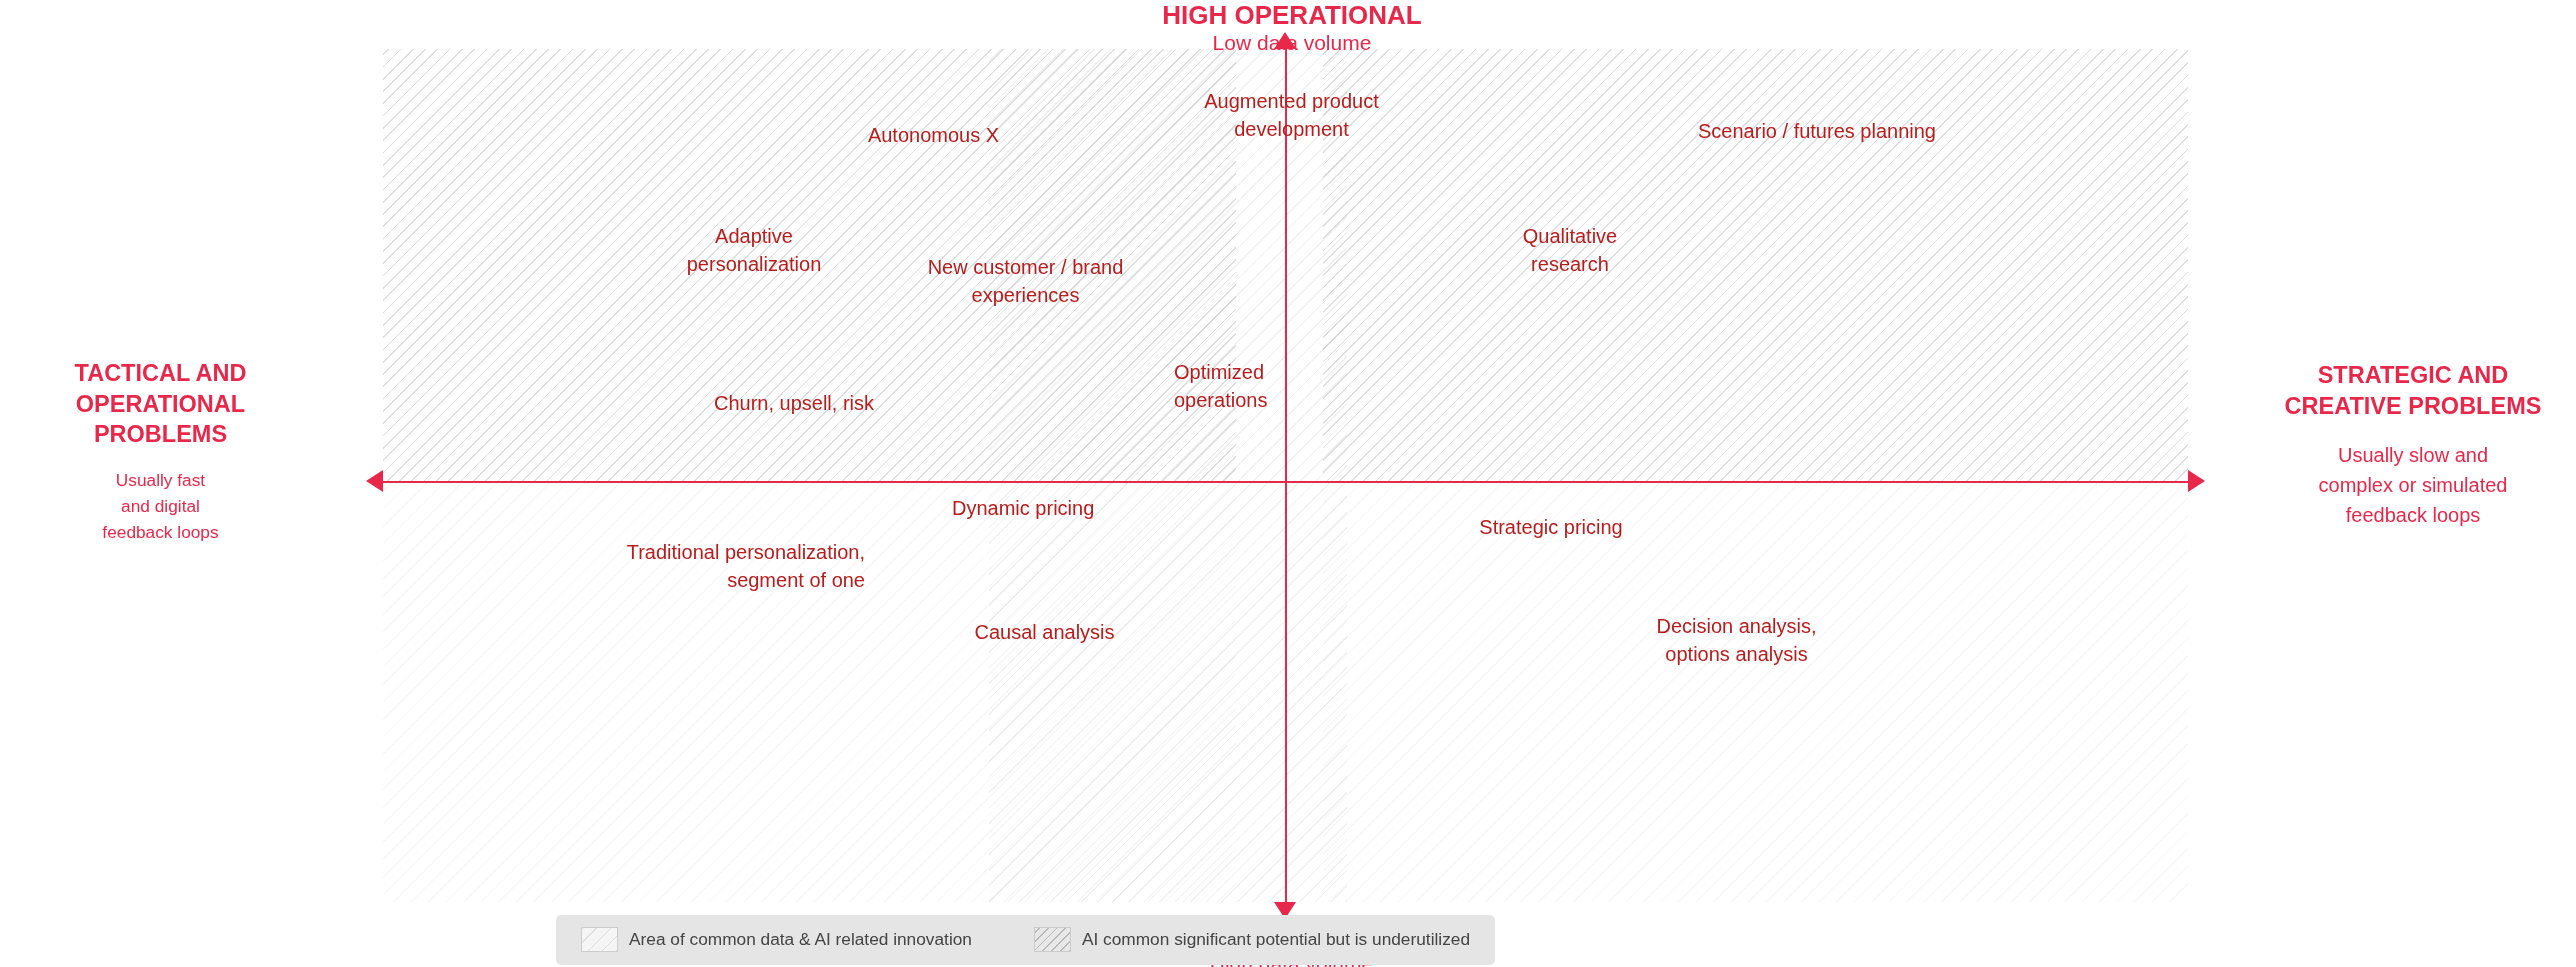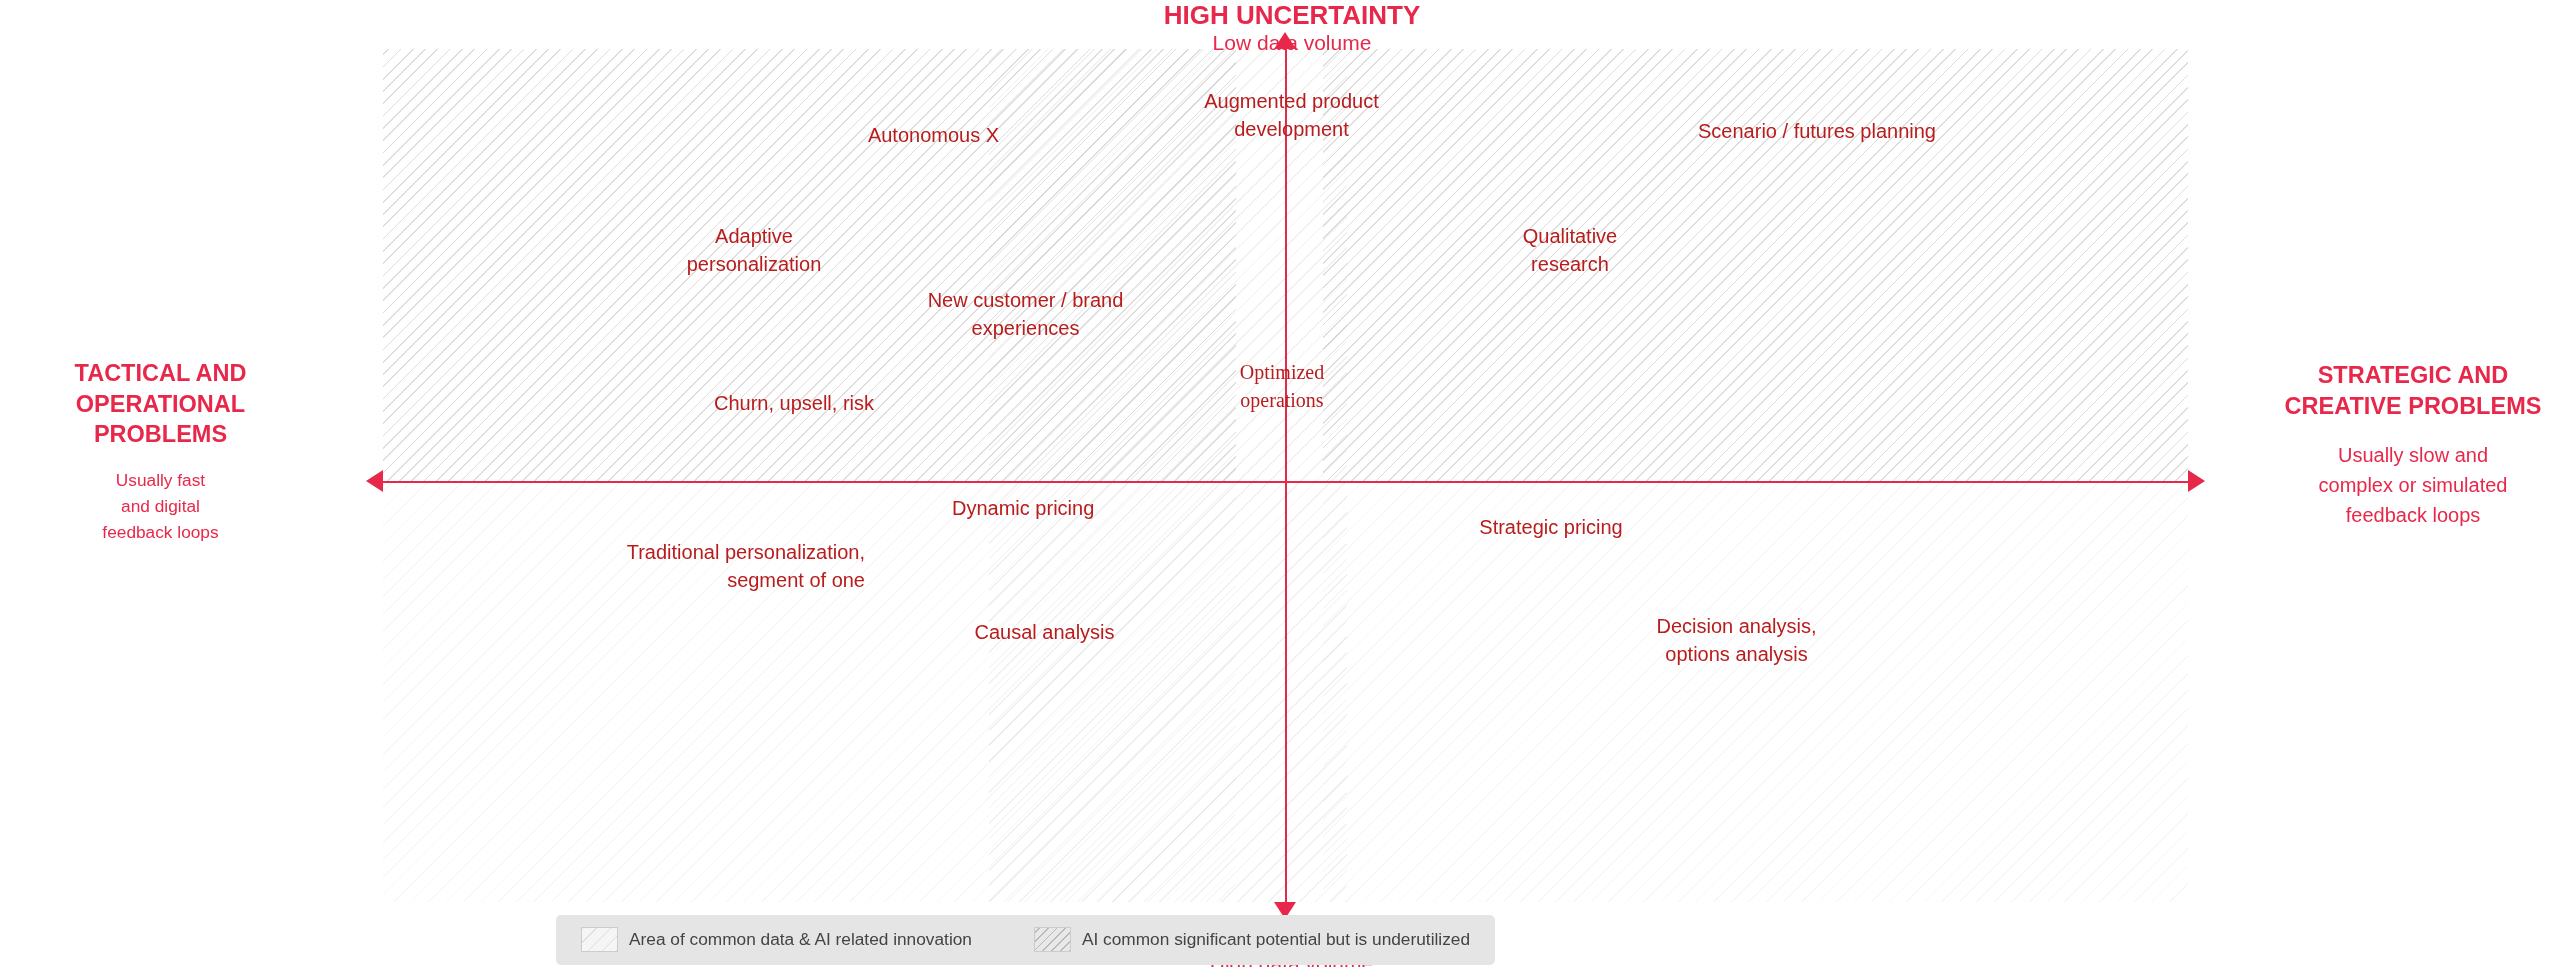--- a/index.html
+++ b/index.html
@@ -205,21 +205,21 @@
   <div class="axis-vertical" style="left:1285px; top:49px; height:853px;">
   </div>
 
   <div class="arrow-up" style="left:1274px; top:32px;">
   </div>
 
   <div class="arrow-down" style="left:1274px; top:902px;">
   </div>
 
   <div class="axis-label-top" style="left:1088px; top:0px; width:408px;">
-    <span class="main">HIGH UNCERTAINTY</span>
+    <span class="main">HIGH OPERATIONAL</span>
     <span class="sub">Low data volume</span>
   </div>
 
   <div class="axis-label-top" style="left:1075px; top:921px; width:433px;">
     <span class="main">LOW UNCERTAINTY</span>
     <span class="sub">High data volume</span>
   </div>
 
   <div style="position:absolute; left:37px; top:358px; width:247px; text-align:center;">
     <div style="color:#e8284a; font-weight:bold; font-size:23.5px; line-height:1.3;">TACTICAL AND
@@ -252,33 +252,33 @@
   </div>
 
   <div class="label" style="left:1681px; top:117px; width:272px; text-align:center;">
     Scenario / futures planning
   </div>
 
   <div class="label" style="left:655px; top:222px; width:198px; text-align:center;">
     Adaptive<br>personalization
   </div>
 
-  <div class="label" style="left:902px; top:253px; width:247px; text-align:center;margin-top:33px;">
+  <div class="label" style="left:902px; top:253px; width:247px; text-align:center;">
     New customer / brand<br>experiences
   </div>
 
   <div class="label" style="left:1465px; top:222px; width:210px; text-align:center;">
     Qualitative<br>research
   </div>
 
   <div class="label" style="left:692px; top:389px; width:204px; text-align:center;">
     Churn, upsell, risk
   </div>
 
-  <div class="label" style="left:1174px; top:358px; width:216px; text-align:center;font-family:Liberation Serif, serif;">
+  <div class="label" style="left:1174px; top:358px; width:216px; text-align:left;">
     Optimized<br>operations
   </div>
 
 
   <div class="label" style="left:952px; top:494px; width:185px; text-align:left;">
     Dynamic pricing
   </div>
 
   <div class="label" style="left:581px; top:538px; width:284px; text-align:right;">
     Traditional personalization,<br>segment of one

